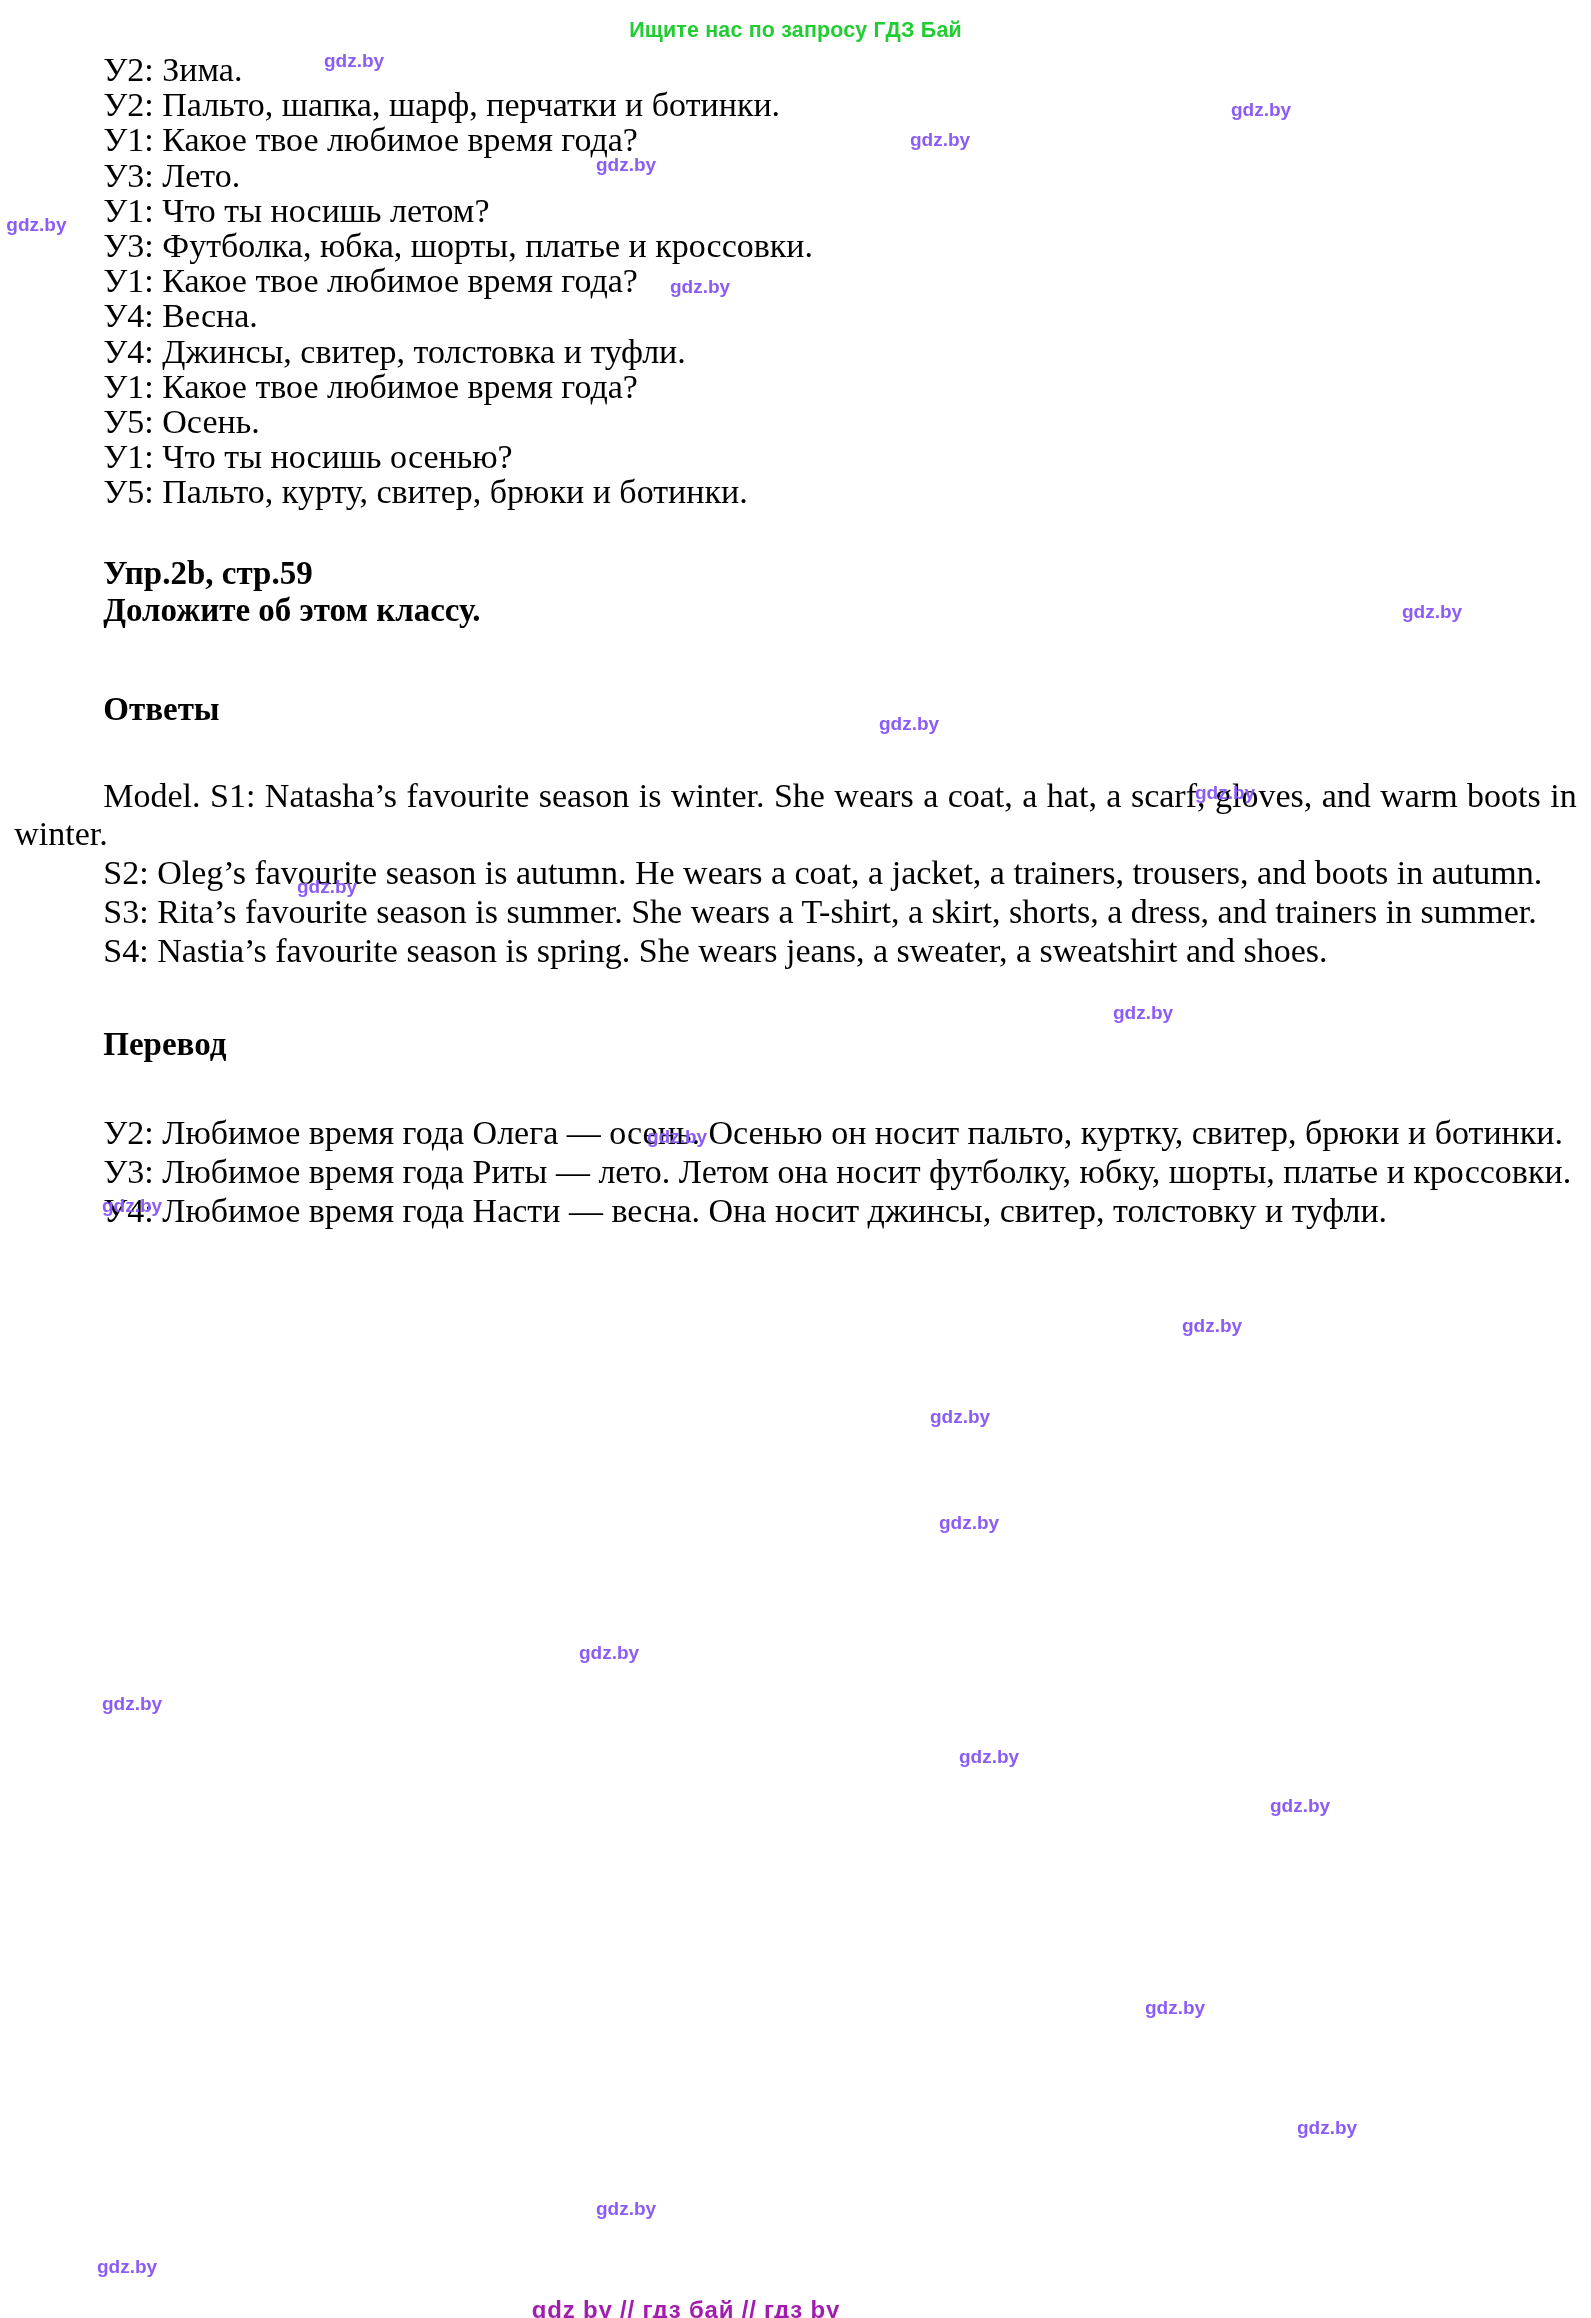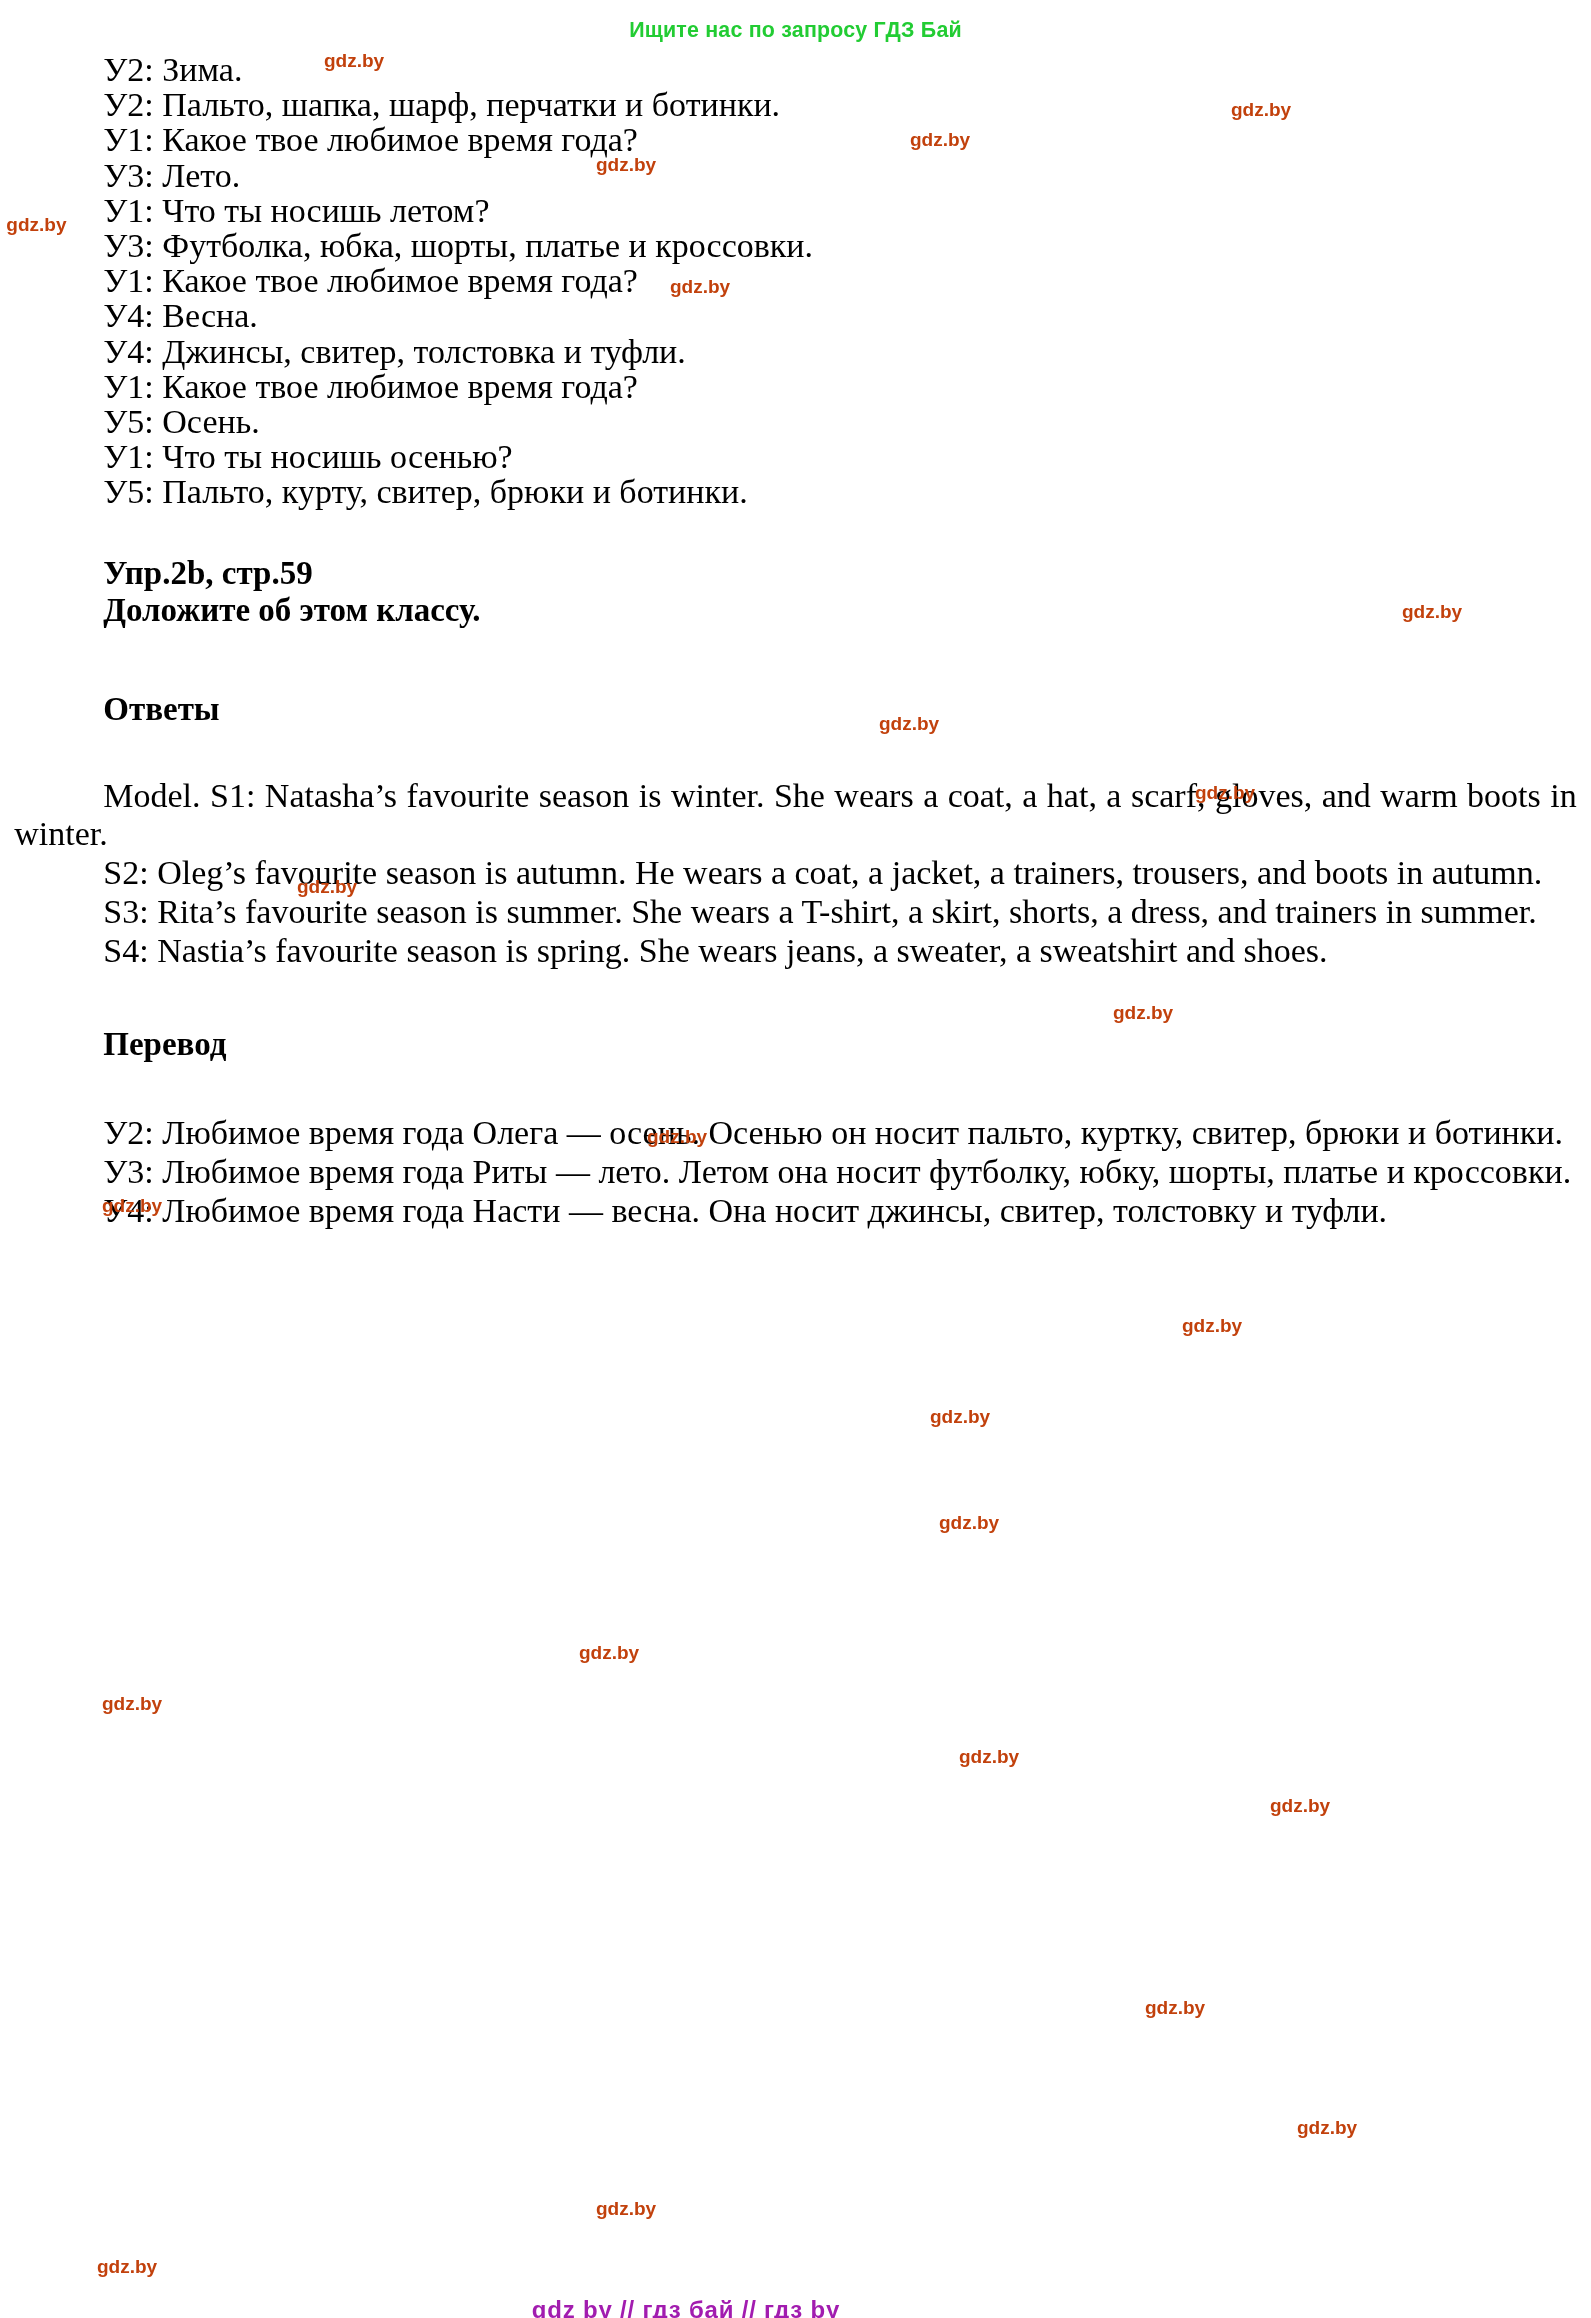--- a/index.html
+++ b/index.html
@@ -98,21 +98,21 @@
 
   #answers-block { margin-top: 49px; }
   #translation-block { margin-top: 51px; }
 
   
   .wm {
     position: absolute;
     font-family: "Liberation Sans", sans-serif;
     font-weight: bold;
     font-size: 19px;
-    color: #c2410c;
+    color: #8b5cf6;
     white-space: nowrap;
     pointer-events: none;
   }
 </style>
 </head>
 <body>
 
 <div id="page">
 
   <div id="promo-banner">Ищите нас по запросу ГДЗ Бай</div>

